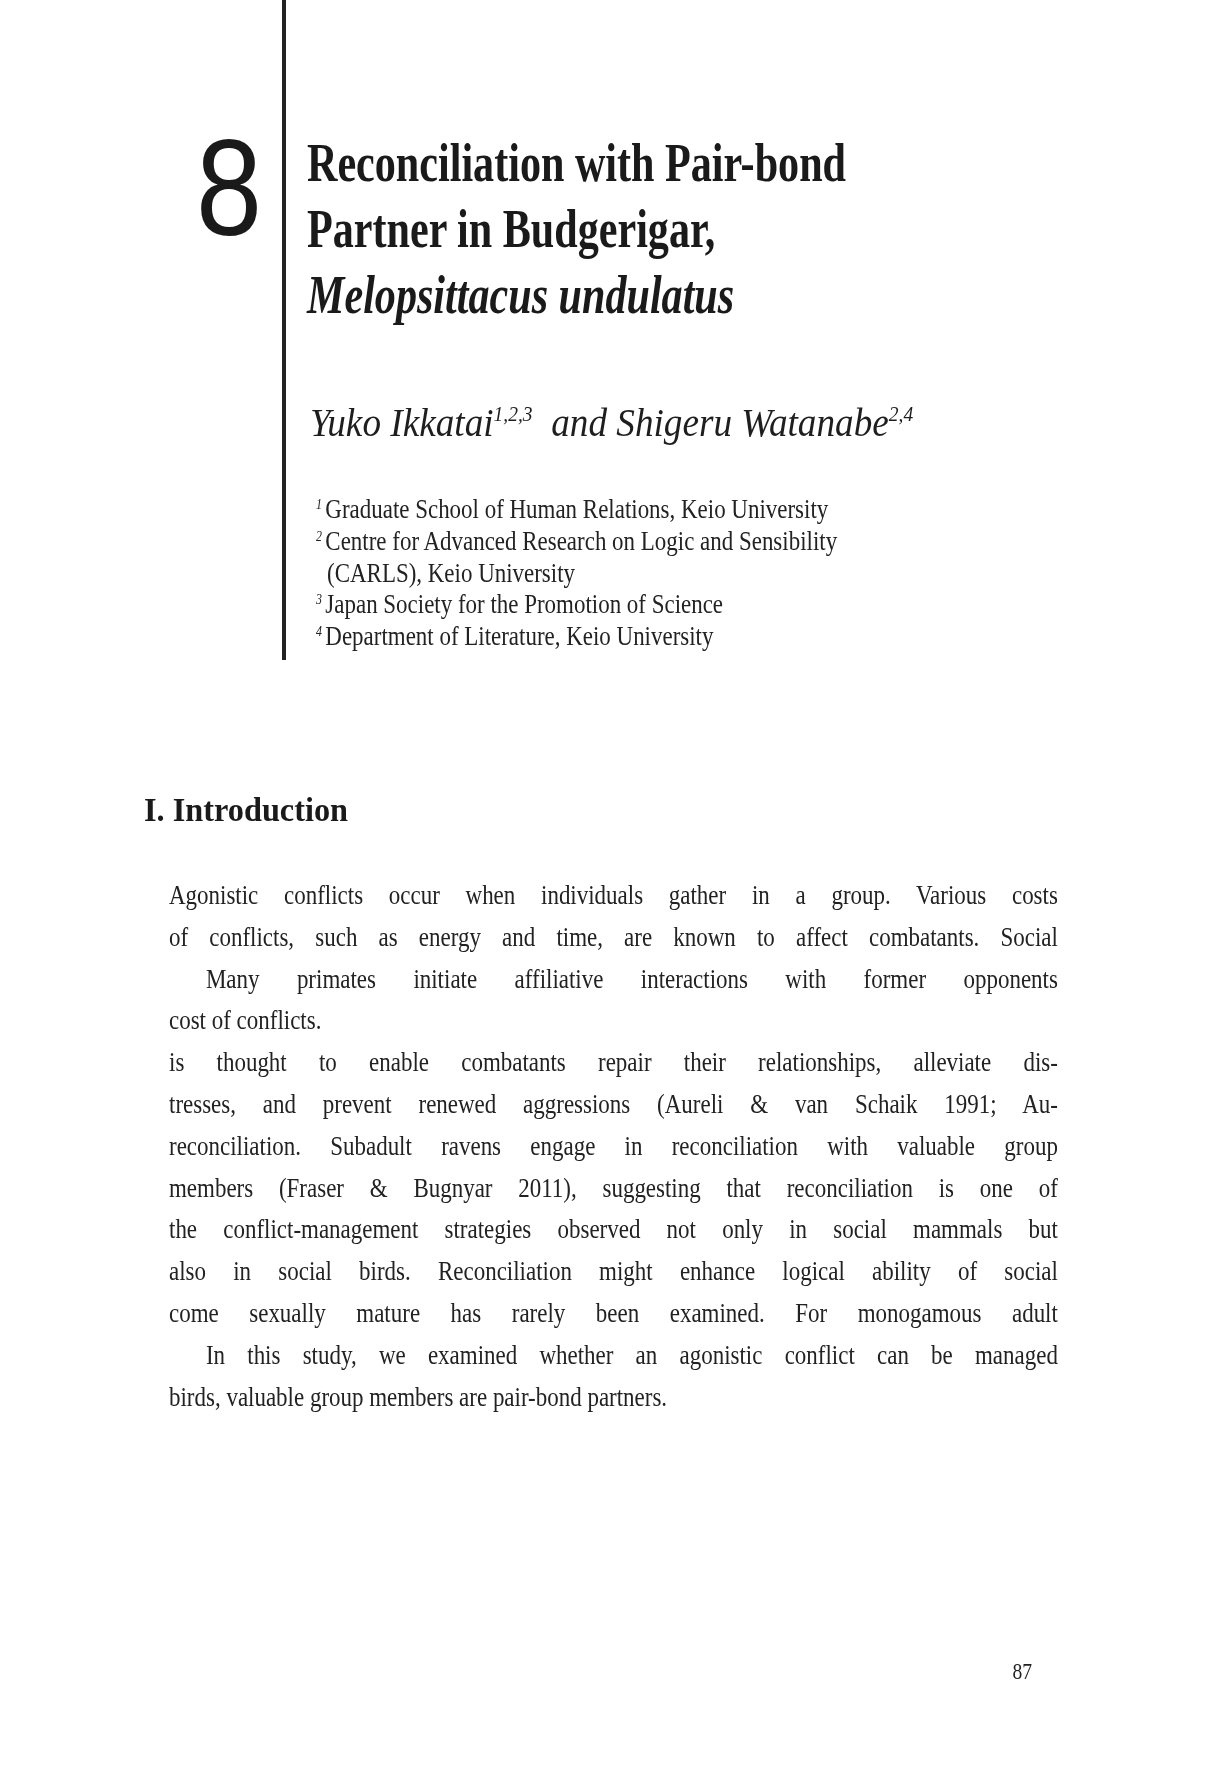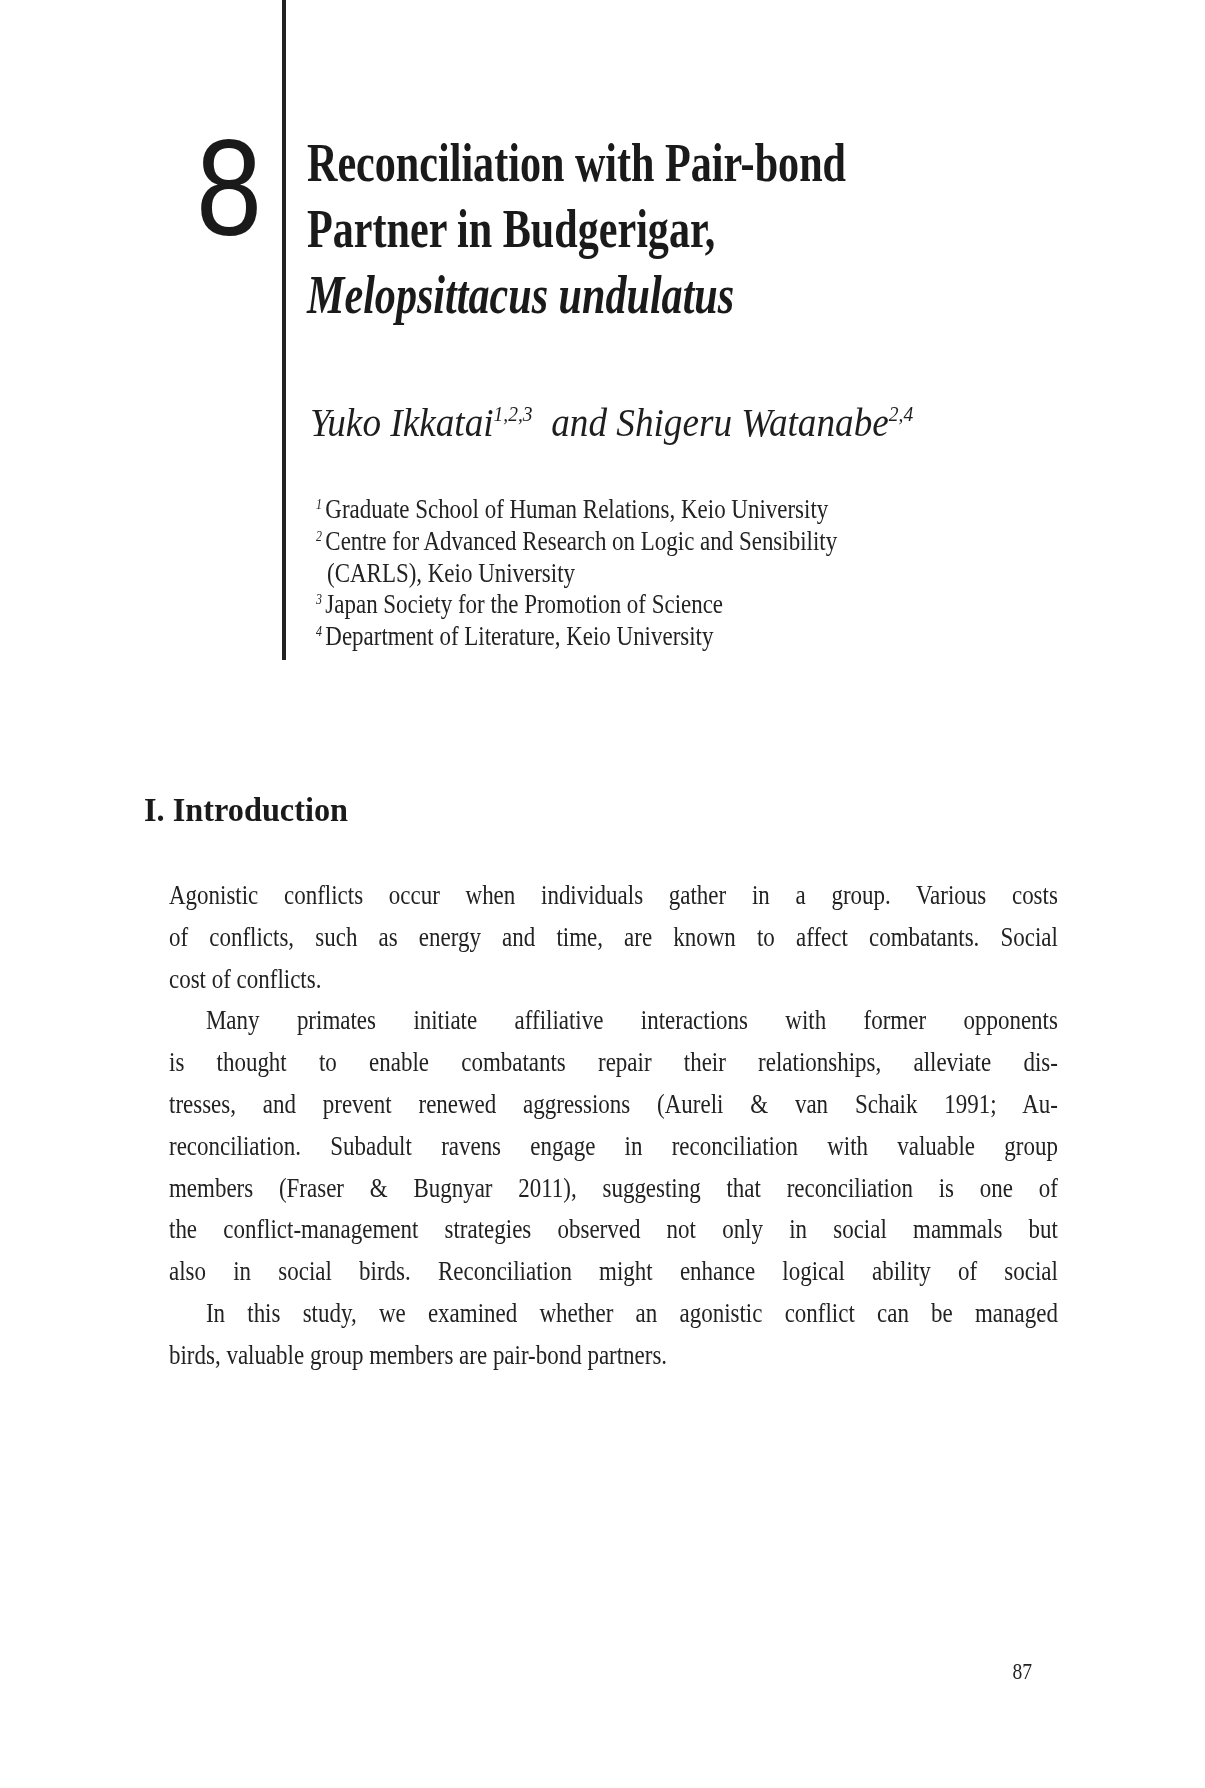--- a/index.html
+++ b/index.html
@@ -179,43 +179,46 @@
 
 <div class="section-heading">I. Introduction</div>
 
 <div class="body-text">
   <div class="line">
       <span class="line-inner">Agonistic conflicts occur when individuals gather in a group. Various costs</span>
     </div>
   <div class="line">
       <span class="line-inner">of conflicts, such as energy and time, are known to affect combatants. Social</span>
     </div>
+  <div class="line indent">
+      <span class="line-inner">Many primates initiate affiliative interactions with former opponents</span>
+    </div>
   <div class="line last">
       <span class="line-inner">cost of conflicts.</span>
     </div>
-  <div class="line indent">
-      <span class="line-inner">Many primates initiate affiliative interactions with former opponents</span>
-    </div>
   <div class="line">
       <span class="line-inner">is thought to enable combatants repair their relationships, alleviate dis-</span>
     </div>
   <div class="line">
       <span class="line-inner">tresses, and prevent renewed aggressions (Aureli &amp; van Schaik 1991; Au-</span>
     </div>
   <div class="line">
       <span class="line-inner">reconciliation. Subadult ravens engage in reconciliation with valuable group</span>
     </div>
   <div class="line">
       <span class="line-inner">members (Fraser &amp; Bugnyar 2011), suggesting that reconciliation is one of</span>
     </div>
   <div class="line">
       <span class="line-inner">the conflict-management strategies observed not only in social mammals but</span>
     </div>
   <div class="line">
       <span class="line-inner">also in social birds. Reconciliation might enhance logical ability of social</span>
+    </div>
+  <div class="line">
+      <span class="line-inner">come sexually mature has rarely been examined. For monogamous adult</span>
     </div>
   <div class="line indent">
       <span class="line-inner">In this study, we examined whether an agonistic conflict can be managed</span>
     </div>
   <div class="line last">
       <span class="line-inner">birds, valuable group members are pair-bond partners.</span>
     </div>
 </div>
 
 <div class="page-number">87</div>

